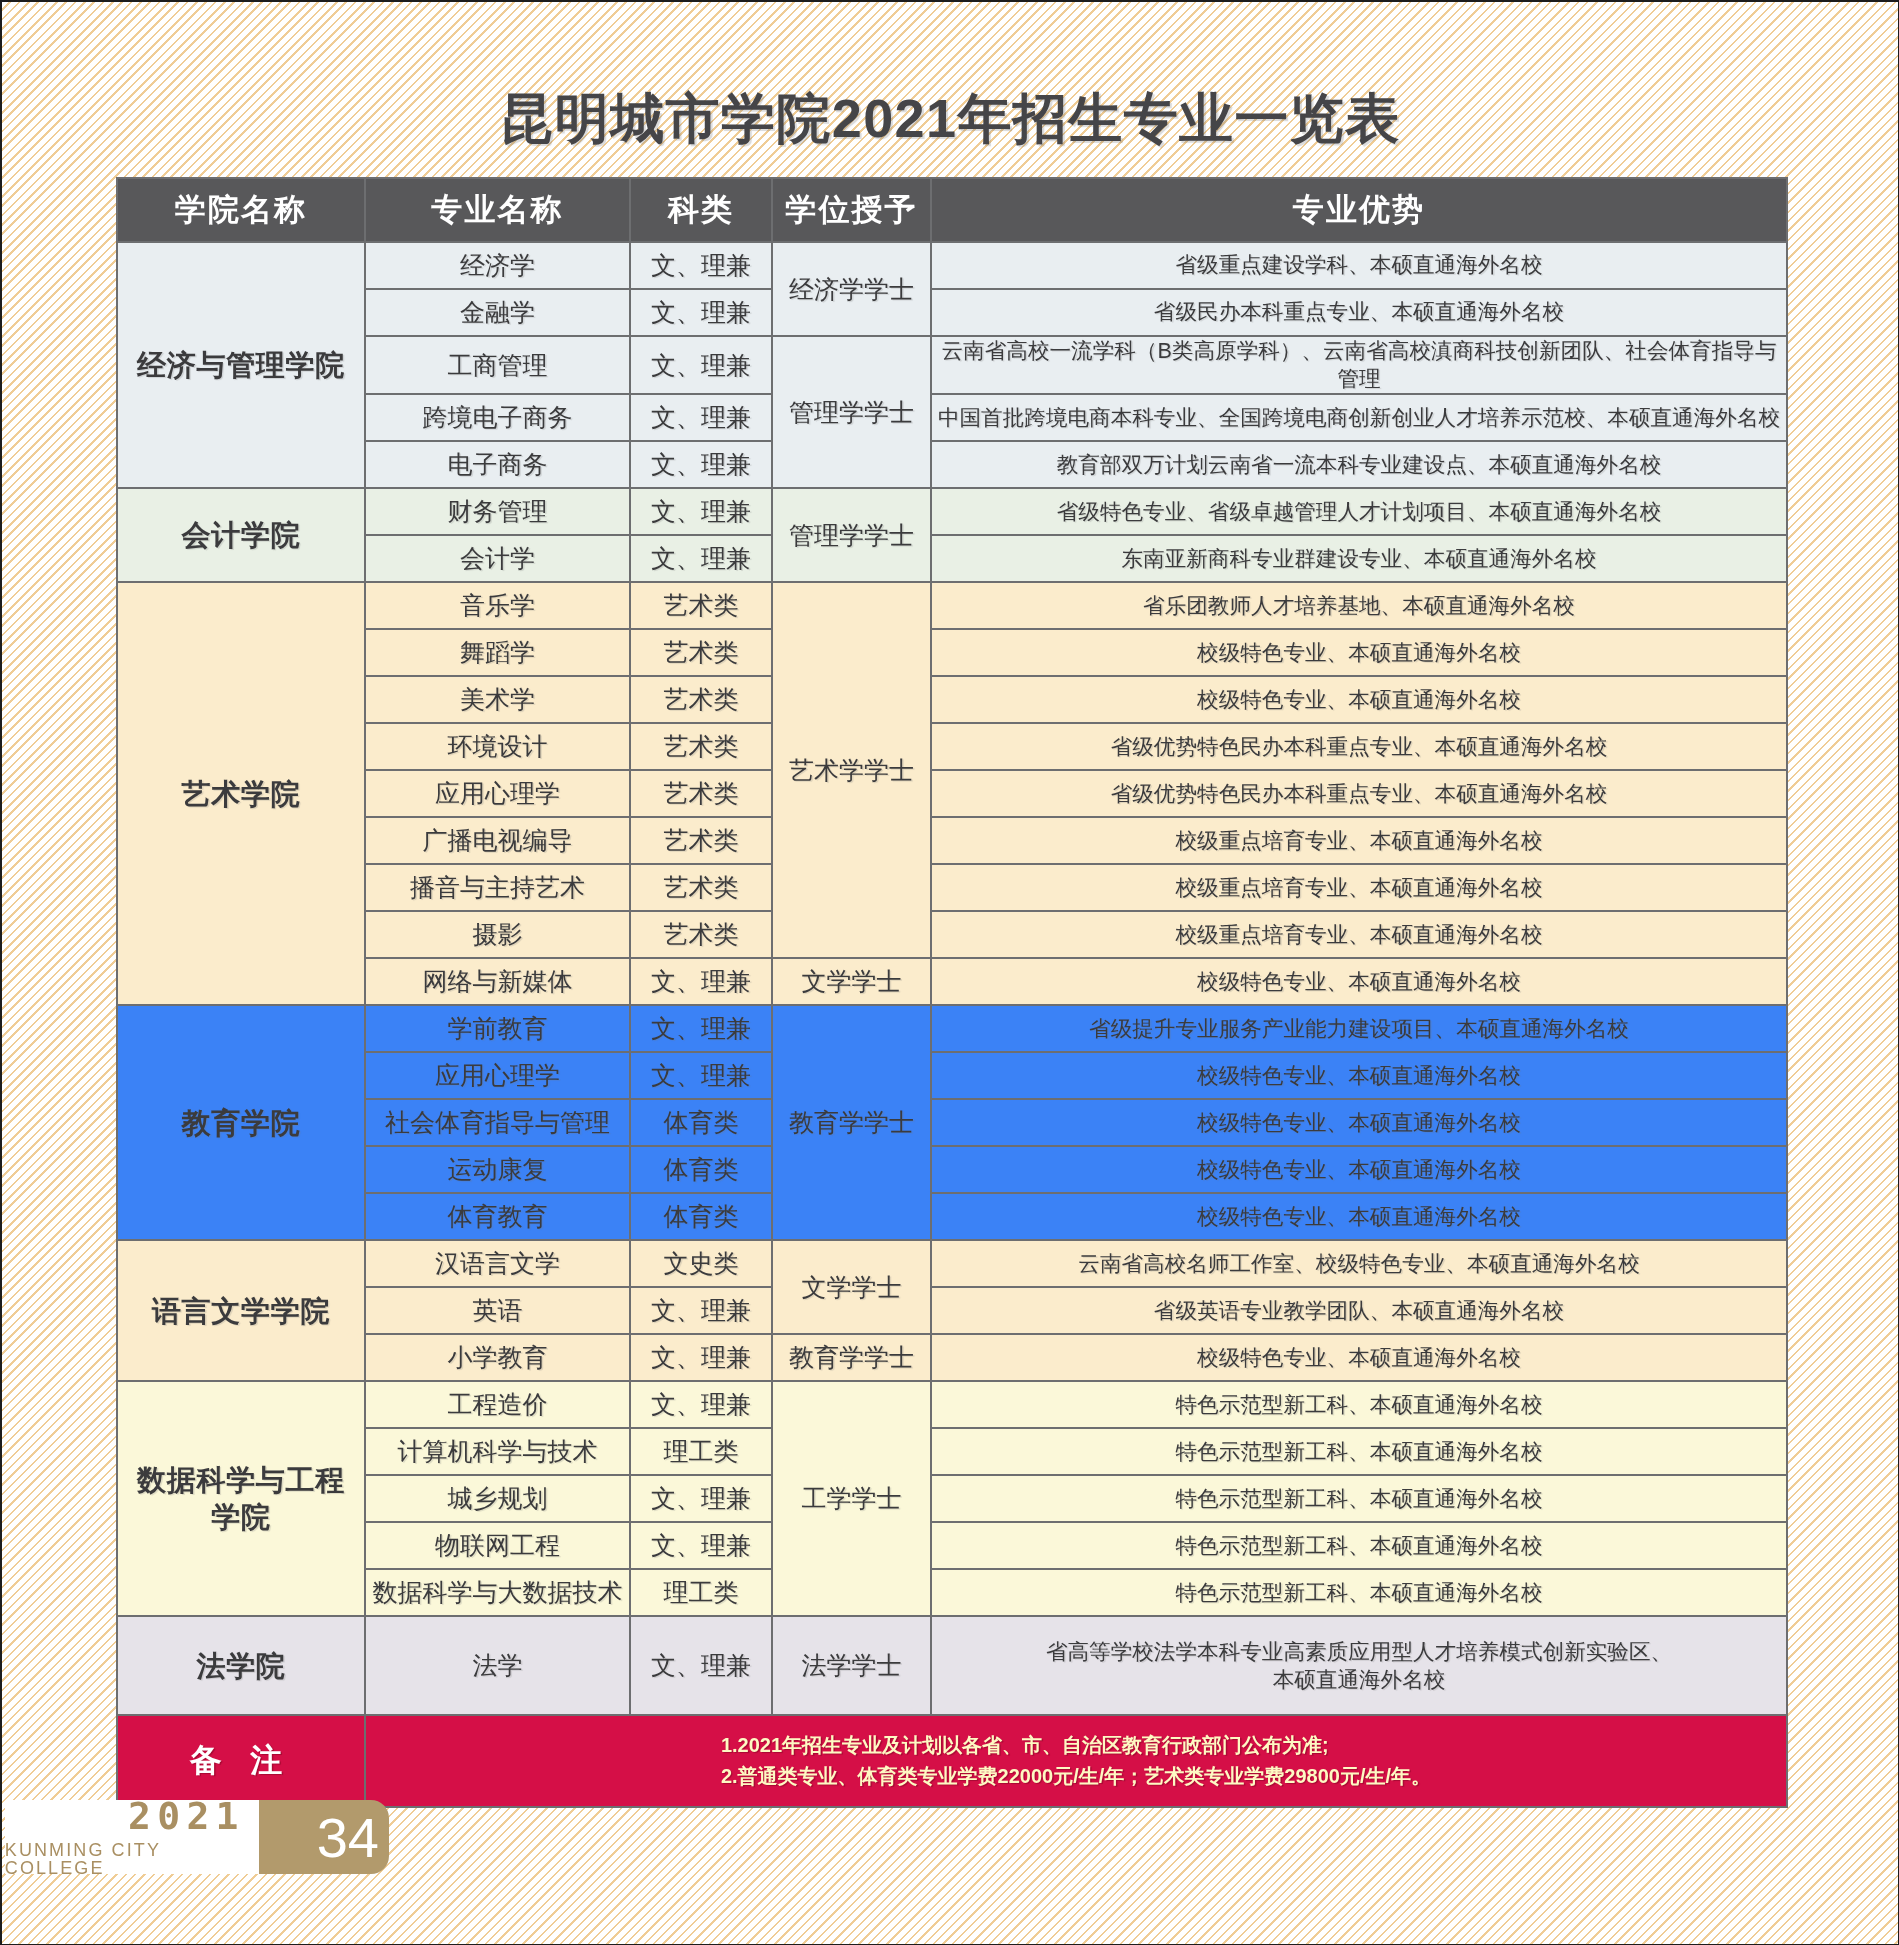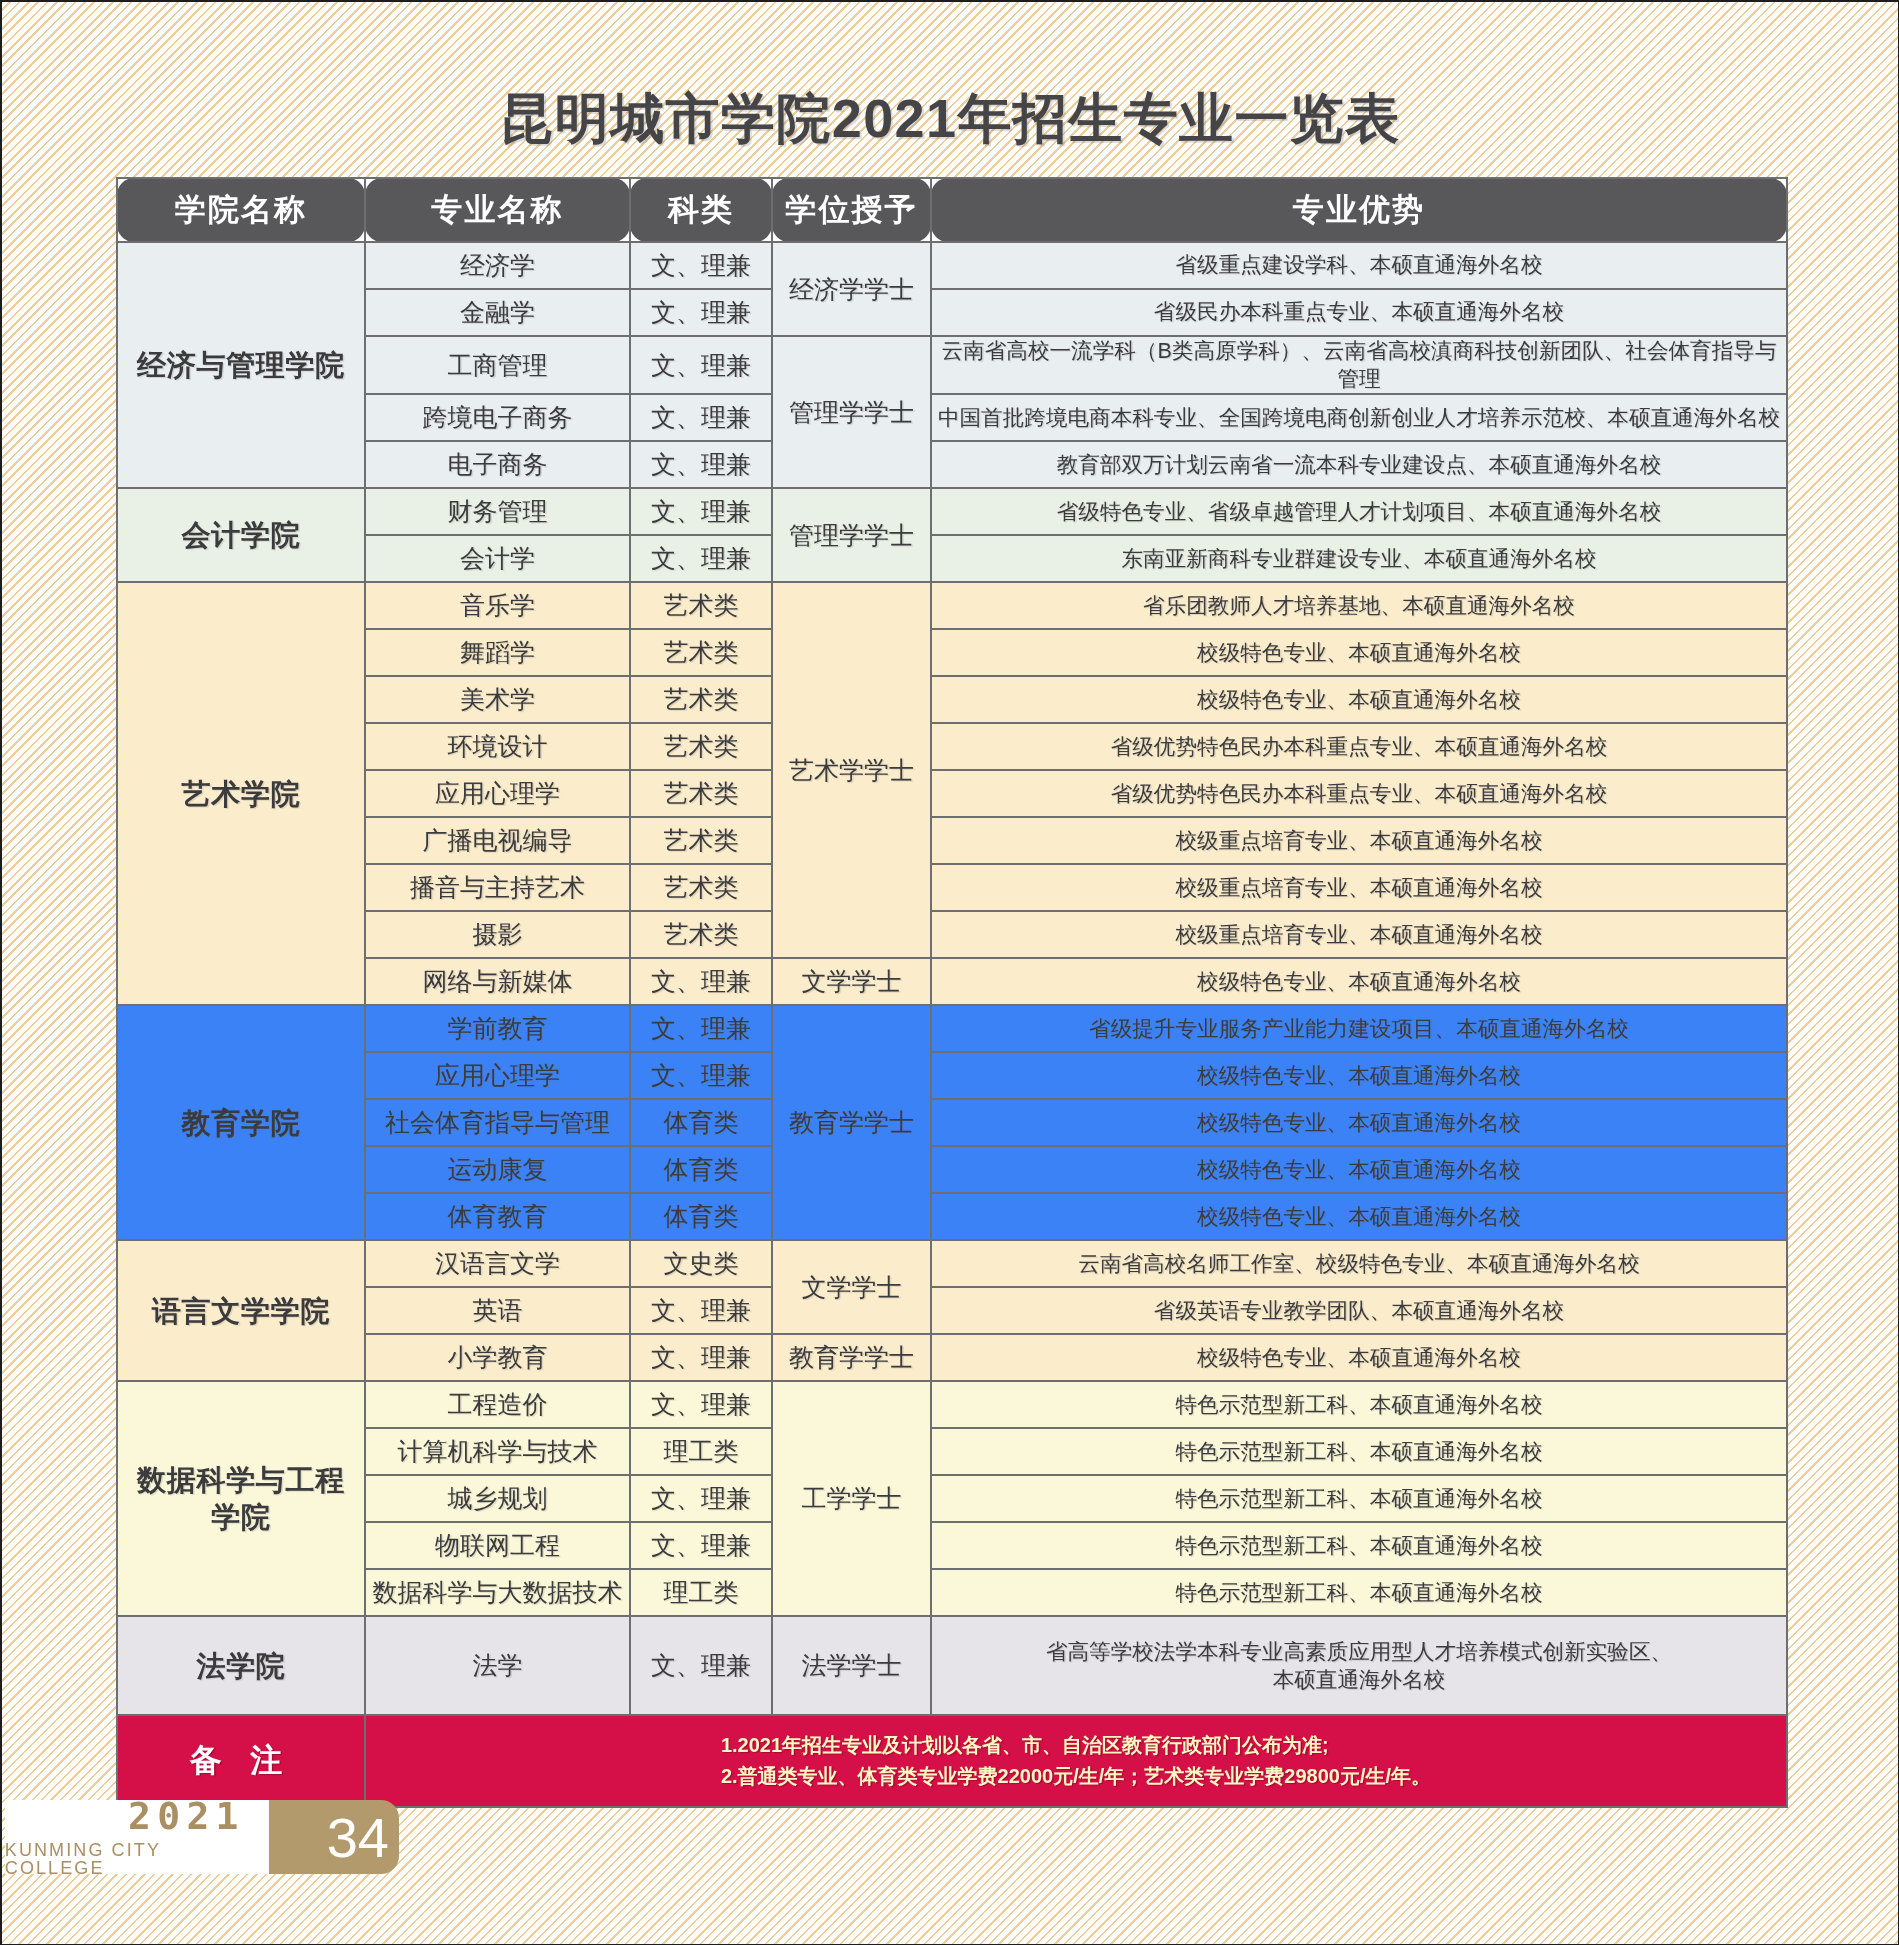--- a/index.html
+++ b/index.html
@@ -31,21 +31,21 @@
   th,td{
     border:2.1px solid #6d6e70;
     padding:0 5.6px;
     text-align:center;vertical-align:middle;
     box-sizing:border-box;
     word-break:break-all;
   }
   thead tr{height:64px;}
   thead th{
     background:#58585a;color:#ffffff;
-    font-size:31px;font-weight:bold;letter-spacing:2.1px;border-radius:17px;
+    font-size:31px;font-weight:bold;letter-spacing:2.1px;
   }
   tbody tr{height:47px;}
   tbody td{
     font-size:25px;color:#3b3b3d;
     text-shadow:1.4px 1.4px 0.7px rgba(120,120,120,0.22);
   }
   td.college{font-size:29px;font-weight:bold;letter-spacing:0.7px;line-height:1.25;}
   td.adv{font-size:21.6px;white-space:pre-line;line-height:1.3;}
   tr.law{height:99px;}
   tr.remark{height:92px;}
@@ -68,21 +68,21 @@
   .s5 td{background:#fbeccc;}
   .s6 td{background:#fbf8d9;}
   .s7 td{background:#e6e3e9;}
   .footer-badge{
     position:absolute;left:2.8px;top:1798px;height:74px;
     display:flex;align-items:stretch;
   }
   .badge-white{
     width:240px;background:#ffffff;
     display:flex;flex-direction:column;justify-content:center;align-items:flex-end;
-    padding-right:24px;
+    padding-right:14px;
   }
   .badge-year{
     font-family:"DejaVu Sans Mono","Liberation Mono",monospace;
     font-size:38px;color:#a98f62;letter-spacing:6.3px;font-weight:bold;line-height:1;
   }
   .badge-college{
     font-size:18px;color:#a98f62;letter-spacing:2.1px;margin-top:6.3px;line-height:1;
   }
   .badge-num{
     width:82px;background:#b29a6c;color:#ffffff;

